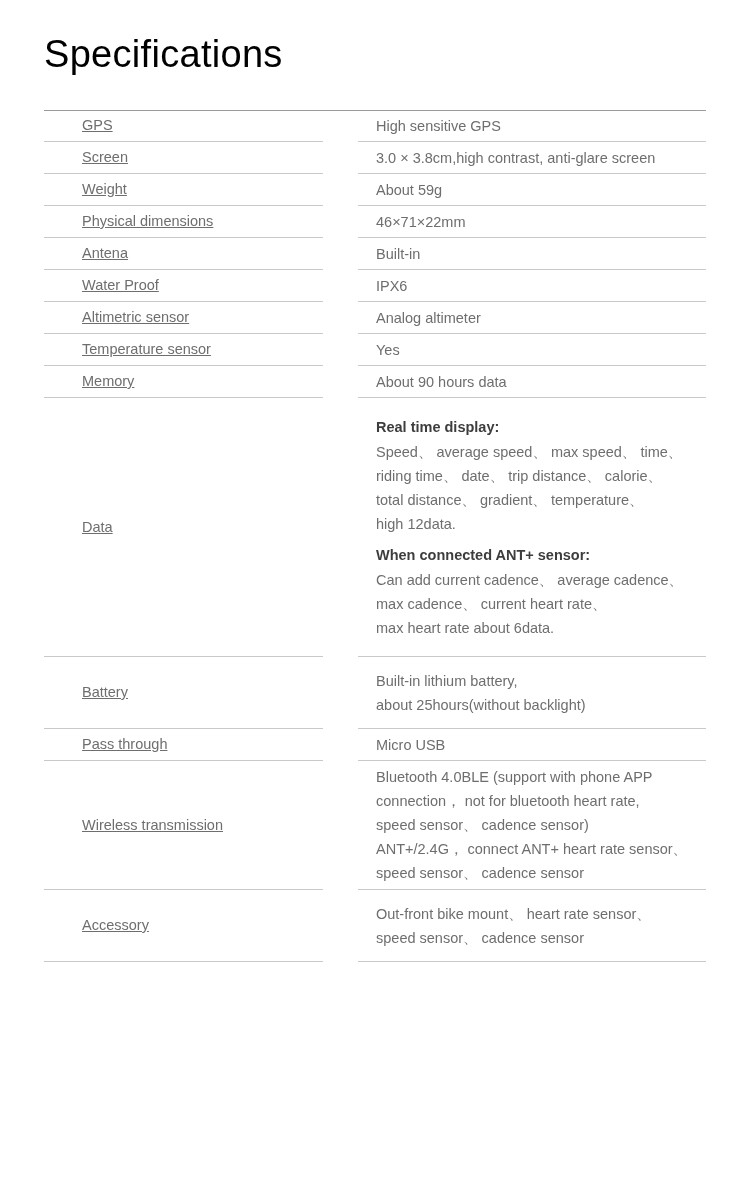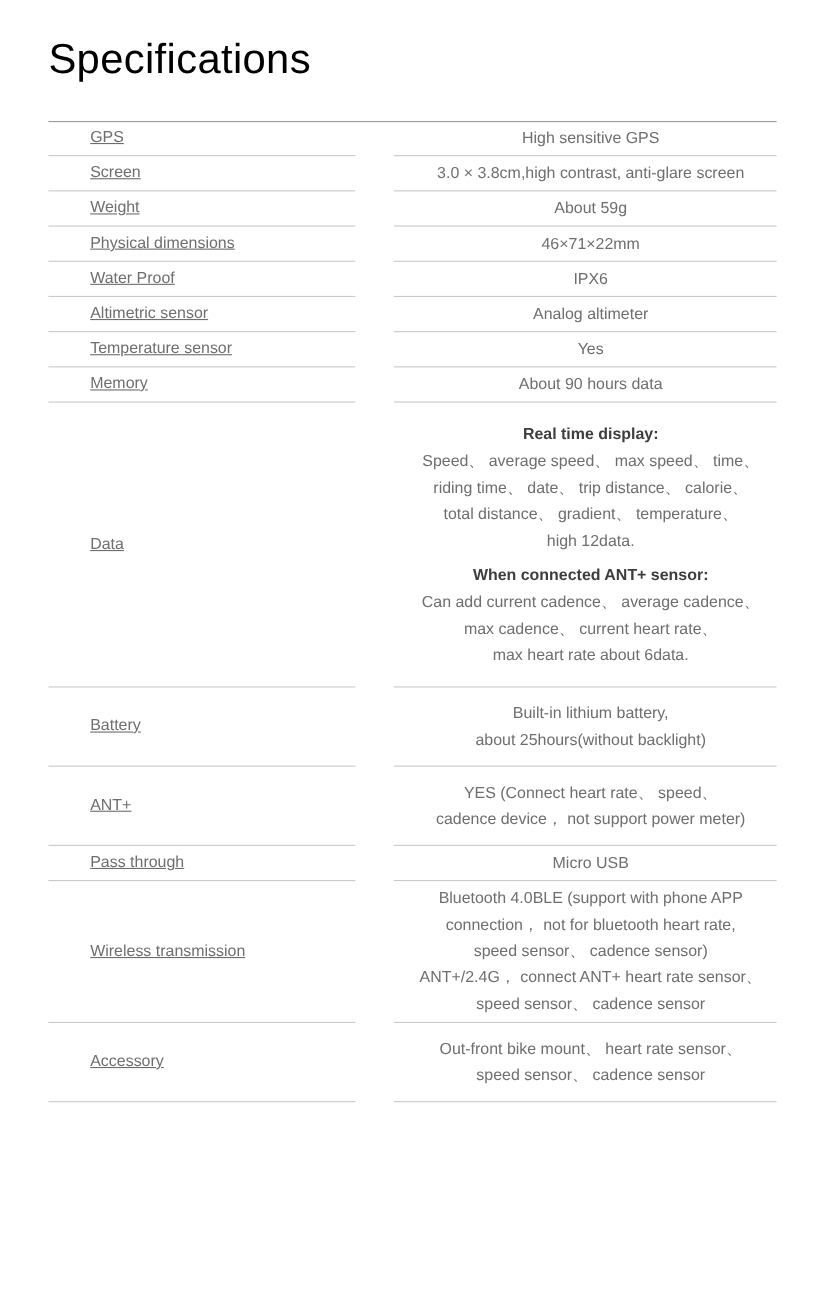--- a/index.html
+++ b/index.html
@@ -78,21 +78,20 @@
     border: none;
     background: transparent;
   }
 
   td.value-cell {
     border-bottom: 1px solid #c9c9c9;
     padding: 0 8px 0 18px;
     font-size: 14.5px;
     color: #6e6e6e;
     line-height: 24px;
-    text-align: center;
   }
 
   
   tr.row-compact td.label-cell,
   tr.row-compact td.value-cell {
     height: 31px;
   }
 
   tr.row-tall td.label-cell,
   tr.row-tall td.value-cell {
@@ -186,20 +185,29 @@
       <tr class="row-compact">
         <td class="label-cell">
           <span class="label-text">Physical dimensions</span>
         </td>
         <td class="gap-cell"></td>
         <td class="value-cell">
           <span class="vline">46×71×22mm</span>
         </td>
       </tr>
 
+      <tr class="row-compact">
+        <td class="label-cell">
+          <span class="label-text">Antena</span>
+        </td>
+        <td class="gap-cell"></td>
+        <td class="value-cell">
+          <span class="vline">Built-in</span>
+        </td>
+      </tr>
 
       <tr class="row-compact">
         <td class="label-cell">
           <span class="label-text">Water Proof</span>
         </td>
         <td class="gap-cell"></td>
         <td class="value-cell">
           <span class="vline">IPX6</span>
         </td>
       </tr>
@@ -260,32 +268,20 @@
         </td>
         <td class="gap-cell"></td>
         <td class="value-cell">
           <span class="value-block">
             <span class="vline">Built-in lithium battery,</span>
             <span class="vline">about 25hours(without backlight)</span>
           </span>
         </td>
       </tr>
 
-      <tr class="row-tall">
-        <td class="label-cell">
-          <span class="label-text">ANT+</span>
-        </td>
-        <td class="gap-cell"></td>
-        <td class="value-cell">
-          <span class="value-block">
-            <span class="vline">YES (Connect heart rate、 speed、</span>
-            <span class="vline">cadence device， not support power meter)</span>
-          </span>
-        </td>
-      </tr>
 
       <tr class="row-compact">
         <td class="label-cell">
           <span class="label-text">Pass through</span>
         </td>
         <td class="gap-cell"></td>
         <td class="value-cell">
           <span class="vline">Micro USB</span>
         </td>
       </tr>

